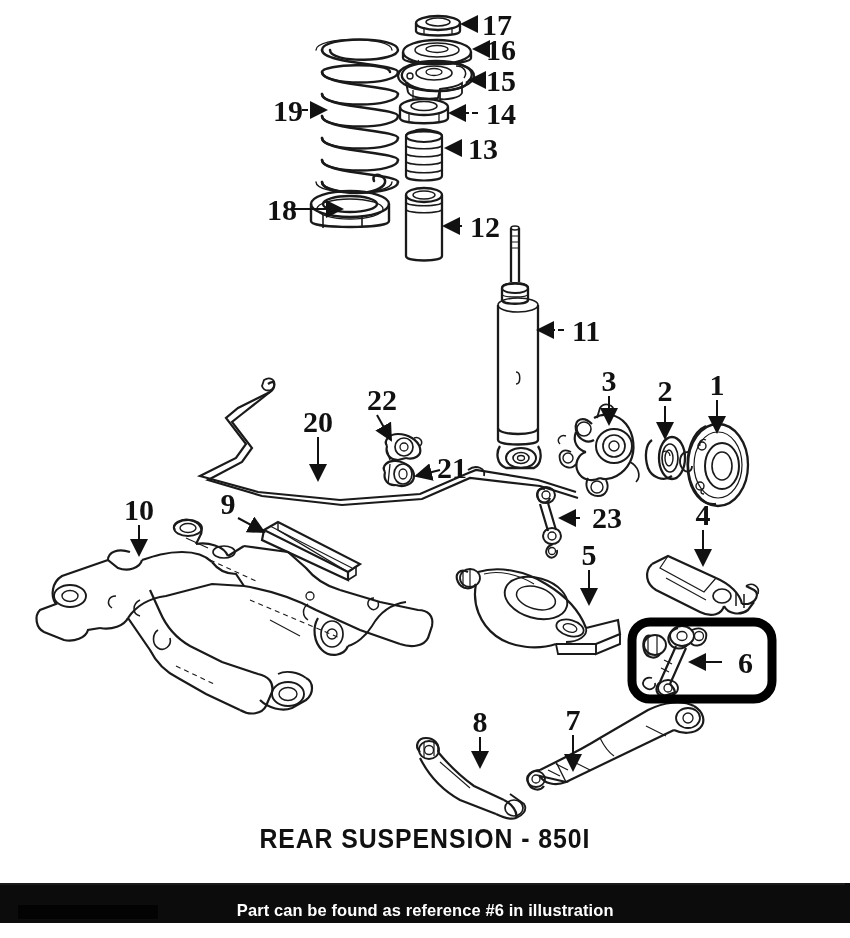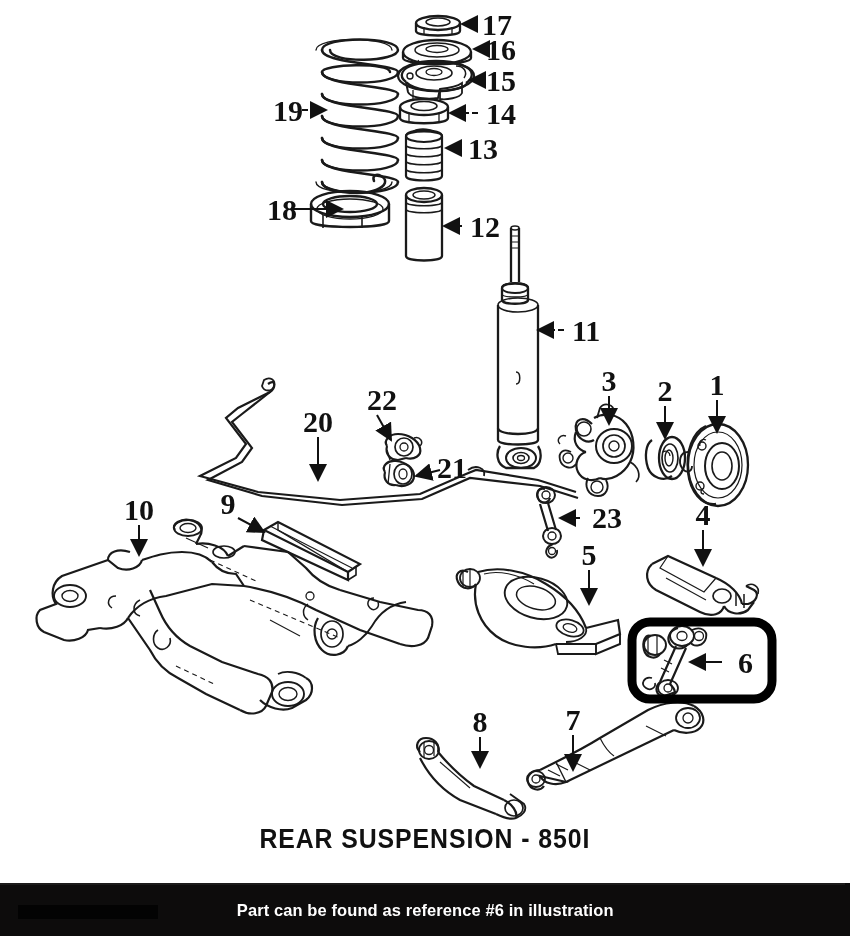--- a/index.html
+++ b/index.html
@@ -6,21 +6,21 @@
   body{width:850px;height:938px;overflow:hidden;
        font-family:"Liberation Sans", sans-serif;}
   #page{position:relative;width:850px;height:938px;background:#fff;}
   #diagram{position:absolute;left:0;top:0;width:850px;height:882px;background:#fff;}
   .lbl{font-family:"Liberation Serif", serif;font-weight:700;fill:#111;}
   #caption{position:absolute;left:0;top:824px;width:850px;height:44px;
            text-align:center;}
   #caption span{font-family:"Liberation Sans", sans-serif;font-weight:700;
            font-size:27px;letter-spacing:1px;color:#111;
            transform:scaleX(0.92);display:inline-block;}
-  #footerbar{position:absolute;left:0;top:883px;width:850px;height:53px;
+  #footerbar{position:absolute;left:0;top:883px;width:850px;height:40px;
            background:#0d0c0c;}
   #footerbar .inner{position:absolute;left:0;top:0;width:850px;height:55px;
            display:flex;align-items:center;justify-content:center;}
   #footerbar .msg{color:#ffffff;font-family:"Liberation Sans", sans-serif;
            font-weight:700;font-size:17px;letter-spacing:0.1px;
            transform:scaleX(0.97);display:inline-block;}
   #footerbar .smudge{position:absolute;left:18px;top:22px;width:140px;height:14px;
            background:#000;opacity:.75;}
   #footerbar .topglint{position:absolute;left:0;top:0;width:845px;height:2px;
            background:#1c1b1b;}

